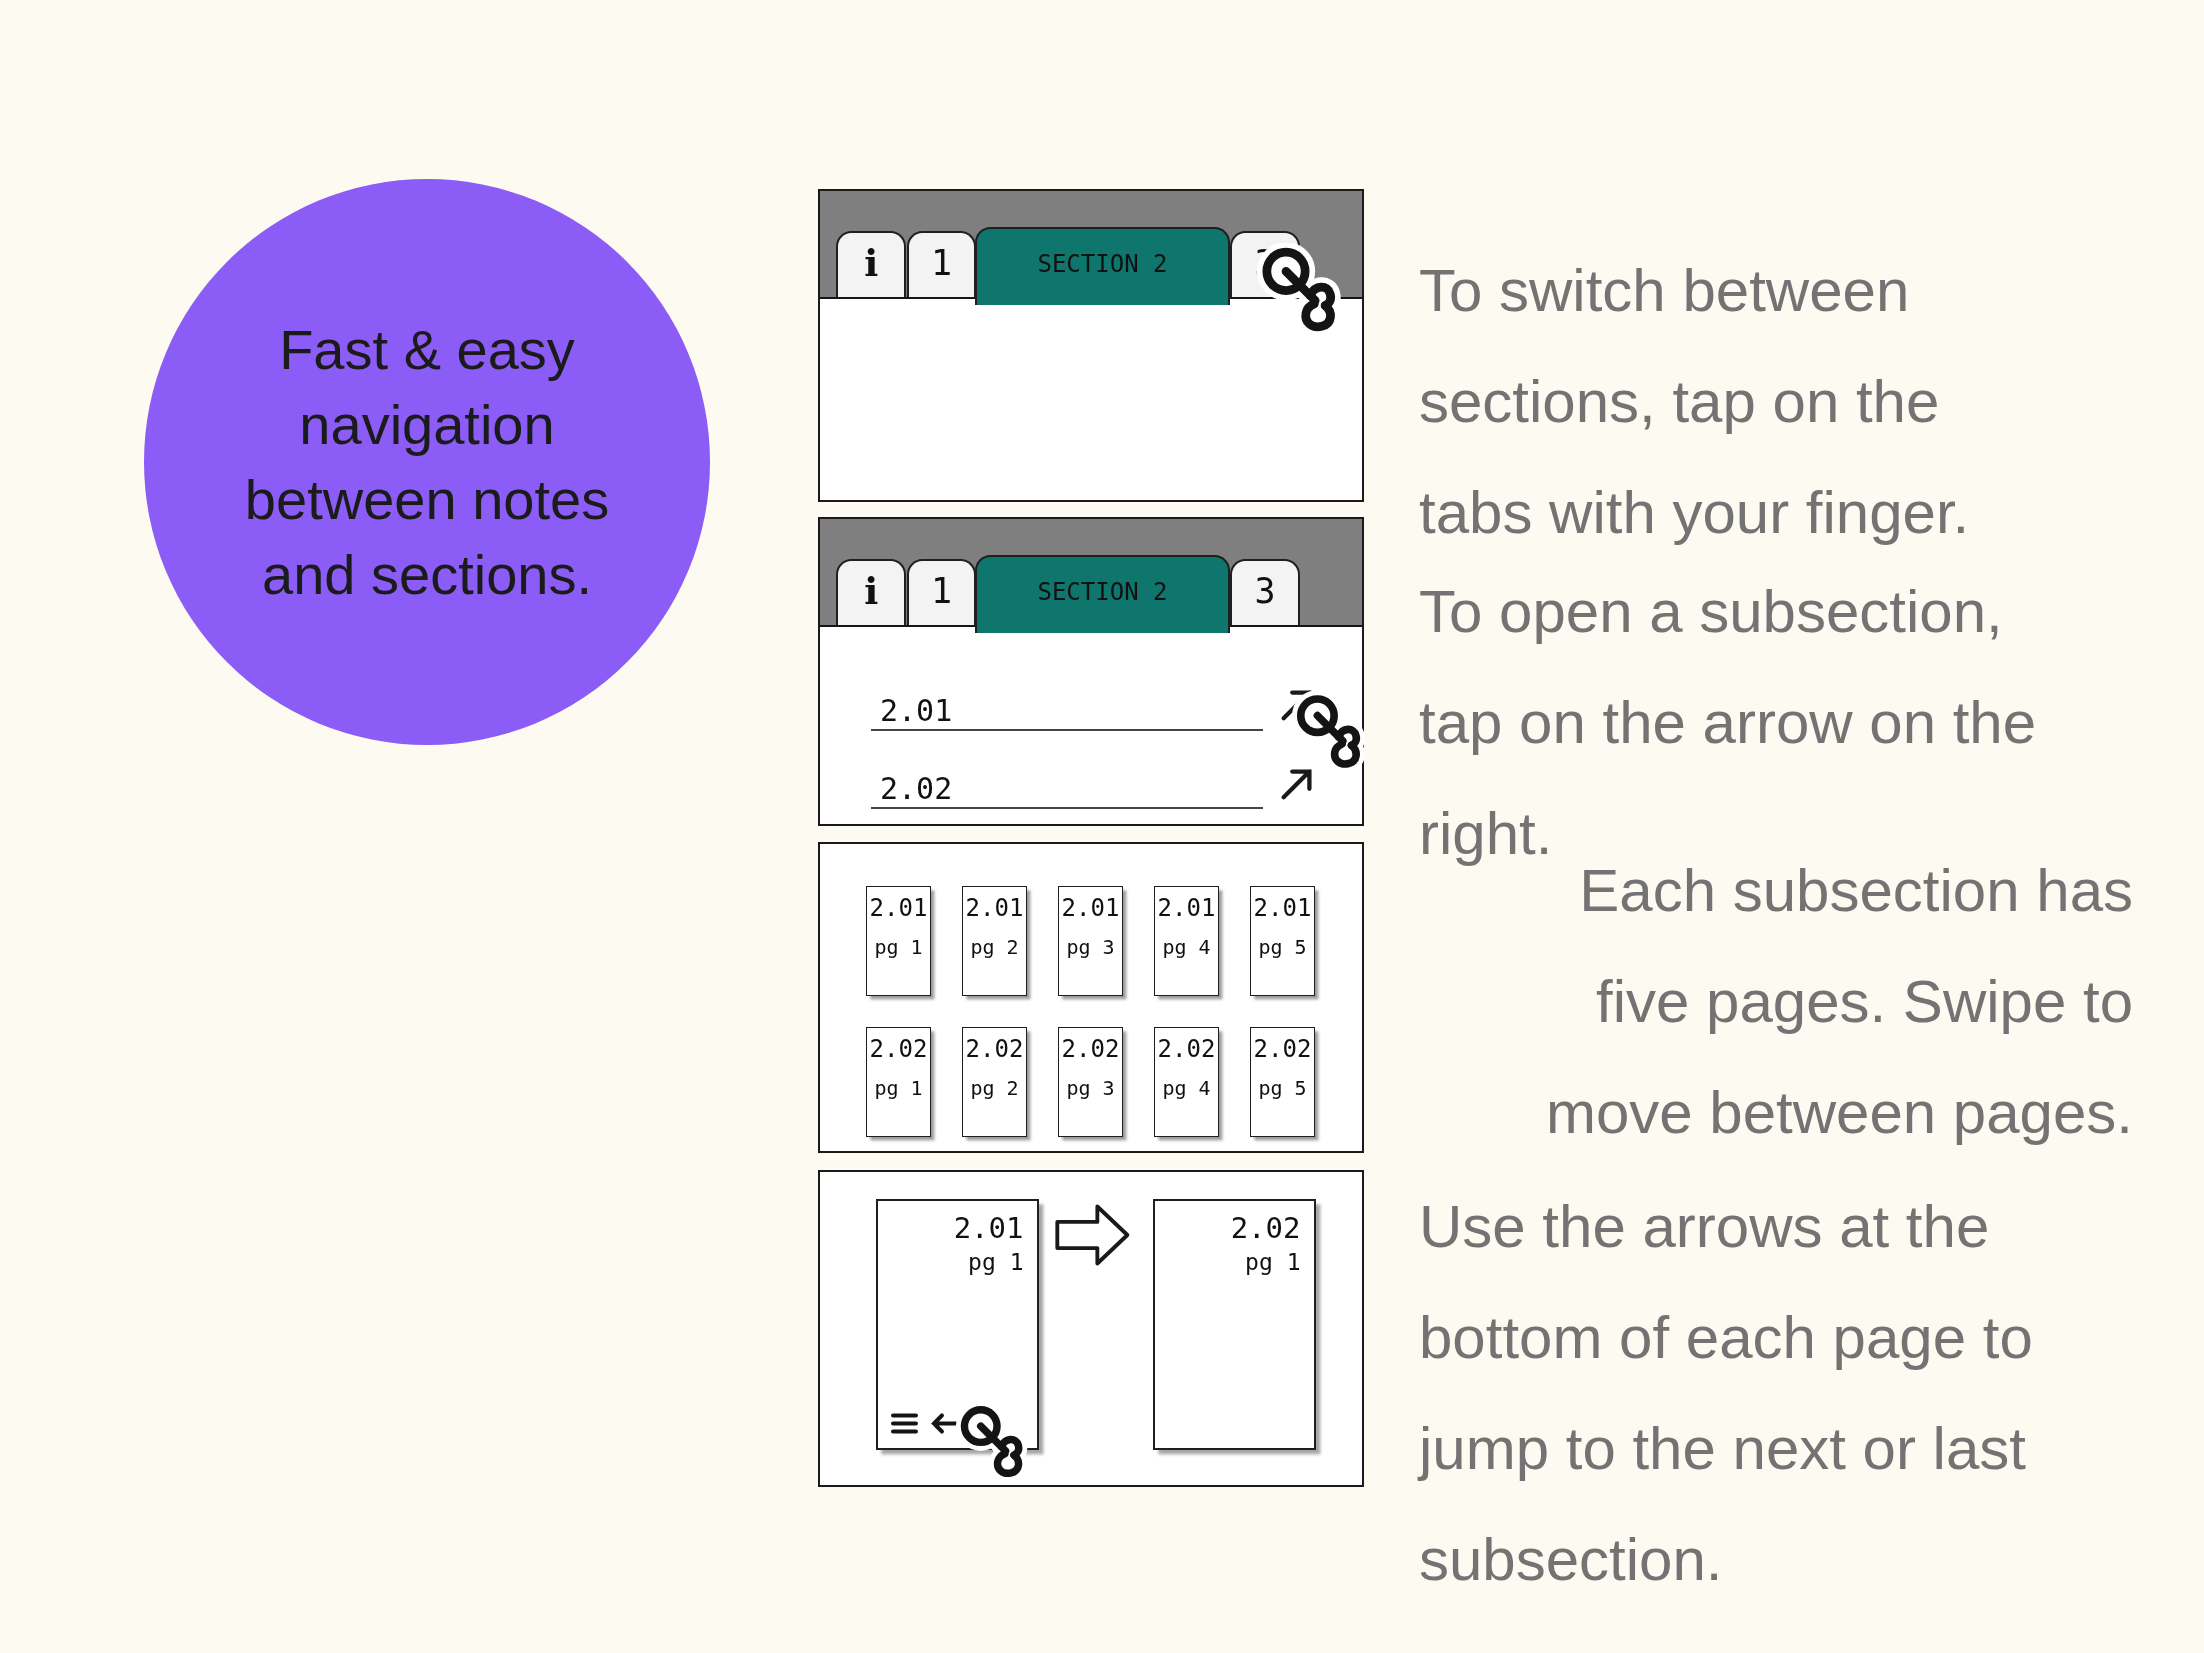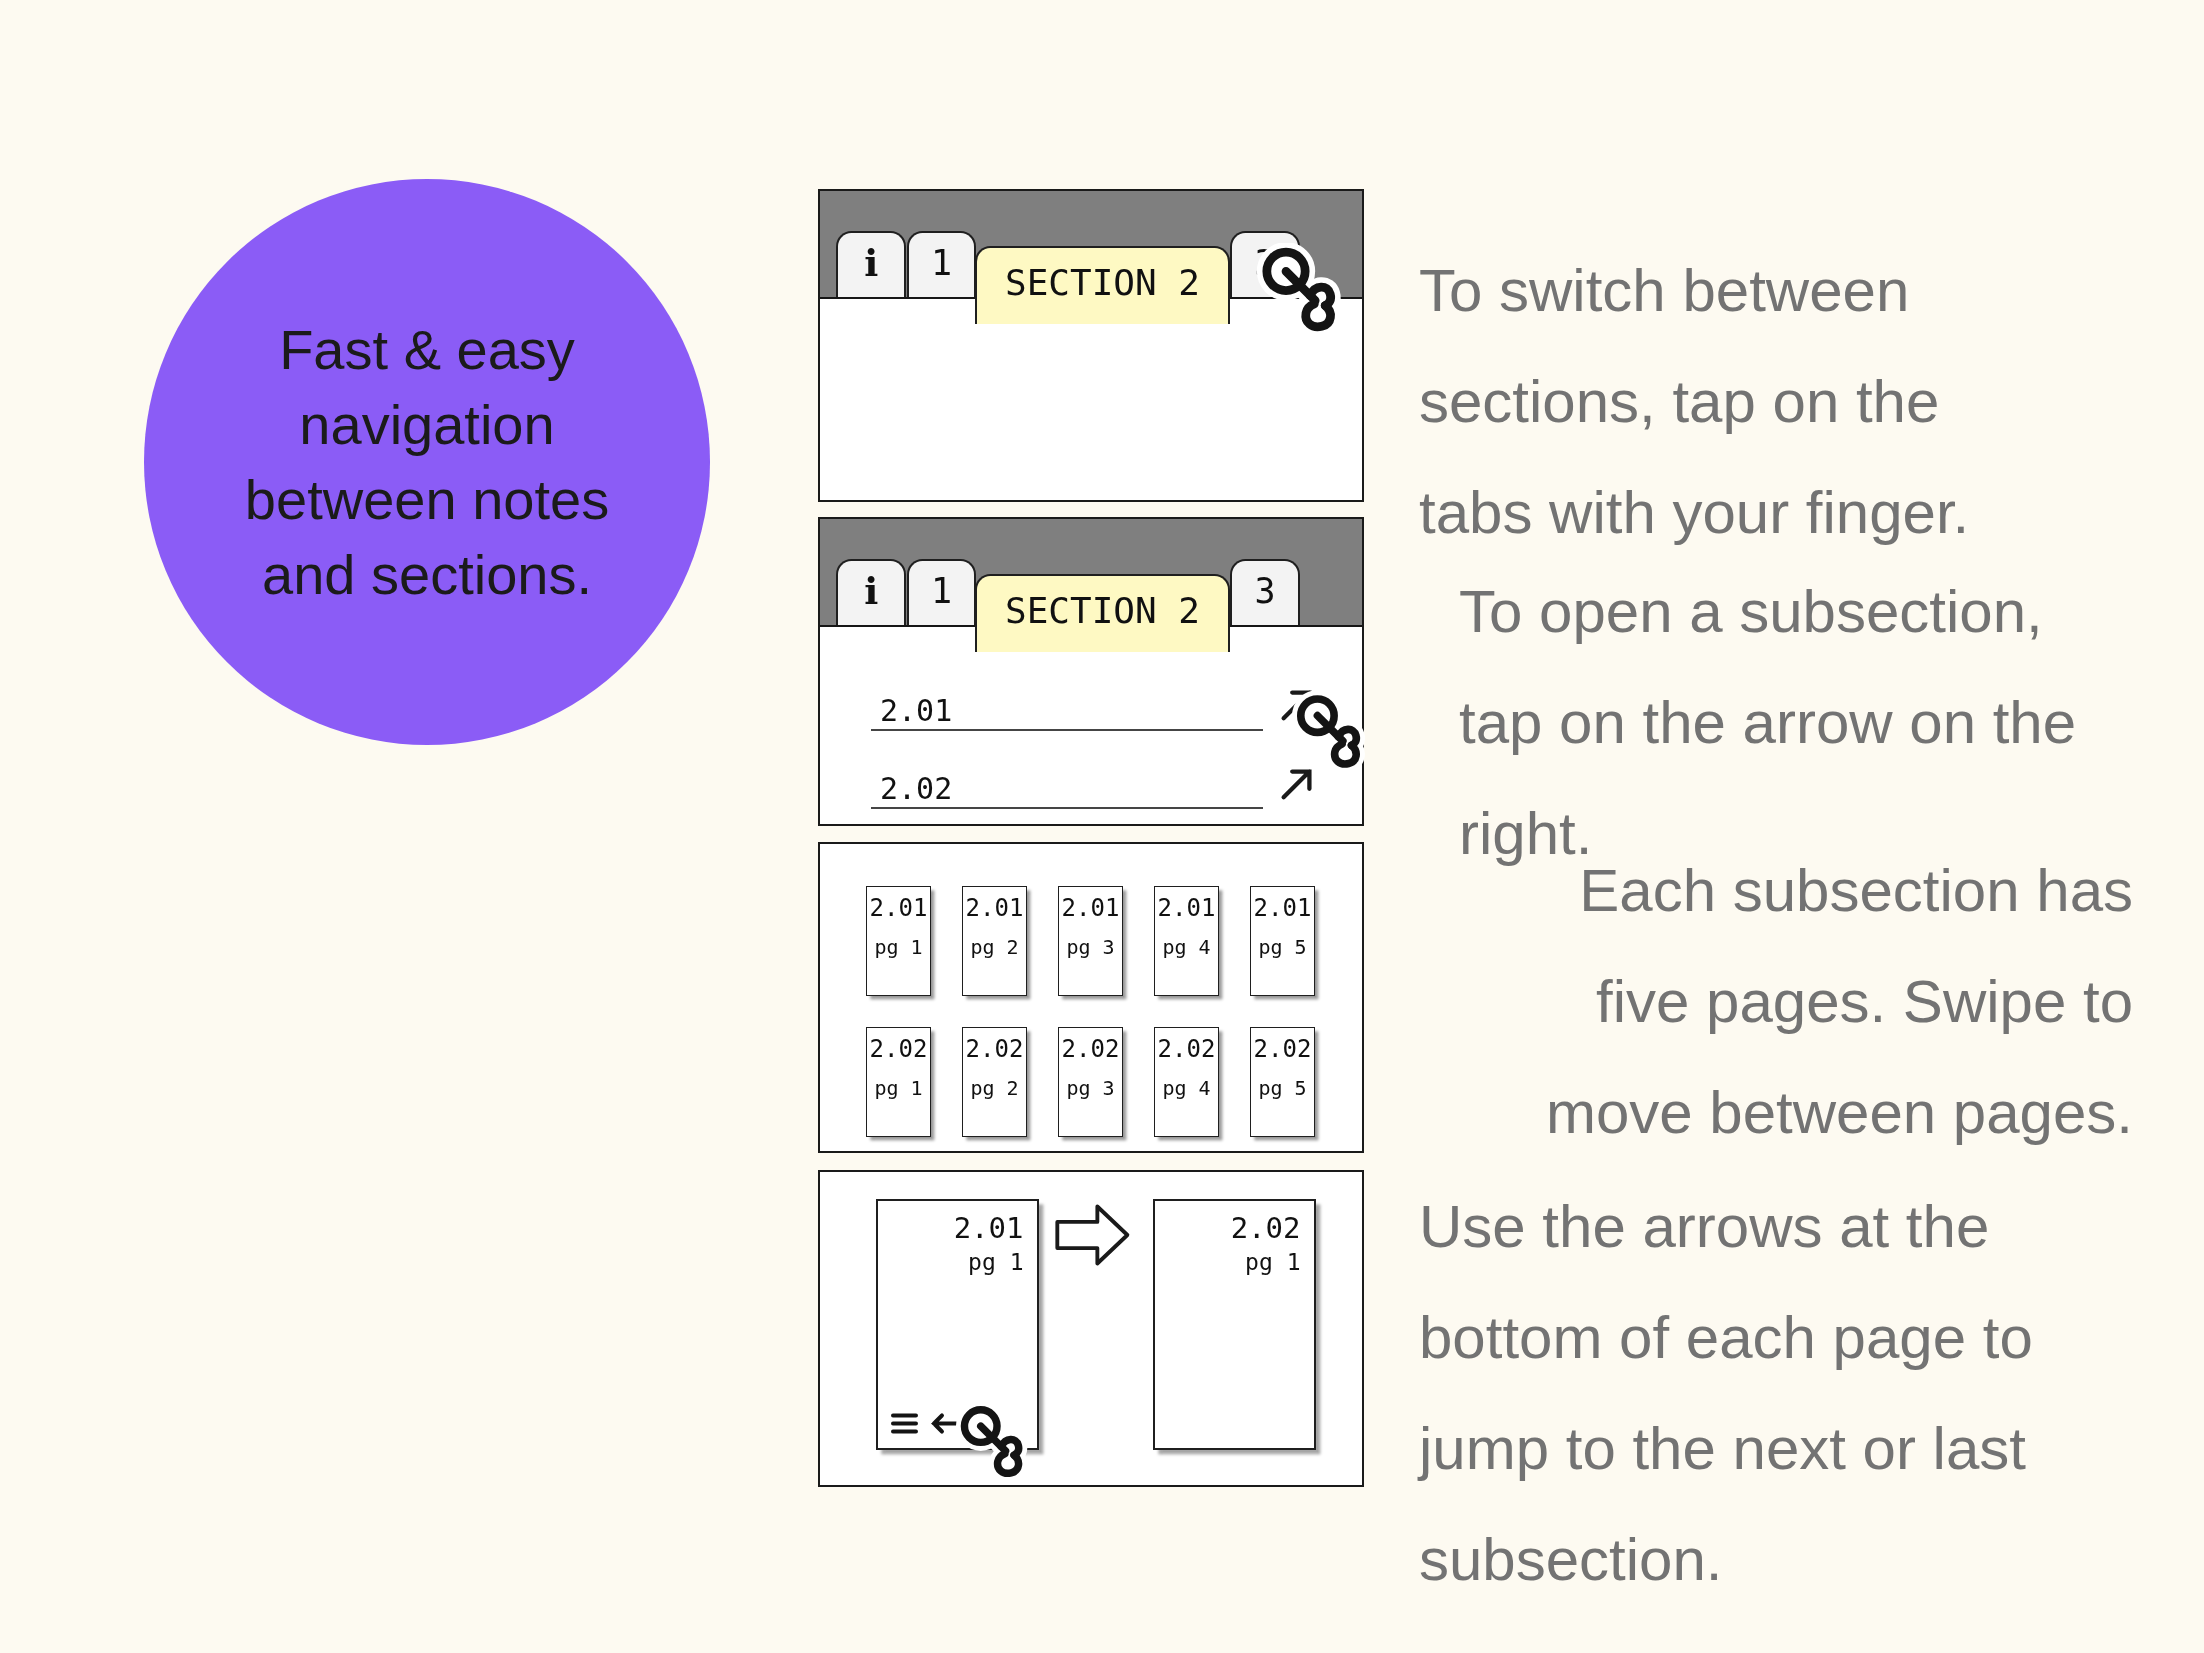--- a/index.html
+++ b/index.html
@@ -19,21 +19,21 @@
   .p3{top:842px;height:311px;}
   .p4{top:1170px;height:317px;}
 
   .mockhdr{position:absolute;left:0;right:0;top:0;height:108px;background:#7f7f7f;
            border-bottom:2.9px solid #161616;box-sizing:border-box;}
 
   .tab{position:absolute;box-sizing:border-box;background:#f3f3f3;border:2.4px solid #1f1f1f;
        border-bottom:none;border-radius:15.4px 15.4px 0 0;text-align:center;color:#111;
        font-family:"DejaVu Sans Mono",monospace;z-index:2;}
   .tab.small{top:40px;height:66px;line-height:60px;font-size:35px;}
-  .tab.active{top:36px;height:78px;line-height:70px;font-size:36px;background:#fef9c3;z-index:3;margin-top:19px;}
+  .tab.active{top:36px;height:78px;line-height:70px;font-size:24px;background:#0f766e;z-index:3;}
   .tab.info{font-family:"DejaVu Serif",serif;font-weight:bold;font-size:37px;}
   .tab.t-i{left:16.4px;width:70px;}
   .tab.t-1{left:87px;width:69px;}
   .tab.t-s2{left:155px;width:255px;}
   .tab.t-3{left:410px;width:70px;}
 
   
   .subrow-label{position:absolute;left:60px;font-family:"DejaVu Sans Mono",monospace;
                 font-size:30px;color:#111;}
   .sl-1{top:174px;} .sl-2{top:252px;}
@@ -62,21 +62,21 @@
   .block-arrow{position:absolute;left:235px;top:29px;width:77px;height:68px;}
 
   .tap{position:absolute;z-index:6;}
   .tap-p1{left:431px;top:52px;width:100px;height:100px;}
   .tap-p2{left:467px;top:172px;width:87px;height:87px;}
   .tap-p4{left:131px;top:230px;width:85px;height:85px;}
 
   
   .inst{position:absolute;left:1419px;width:714px;font-size:60px;line-height:1.85;
         color:#737373;white-space:pre-line;}
-  .in-1{top:235px;} .in-2{top:556px;margin-left:40px;} .in-3{top:835px;text-align:right;} .in-4{top:1171px;}
+  .in-1{top:235px;} .in-2{top:556px;} .in-3{top:835px;text-align:right;} .in-4{top:1171px;}
 
   svg{display:block;}
 </style>
 </head>
 <body>
 
 <svg width="0" height="0" style="position:absolute" aria-hidden="true">
   <defs>
     <symbol id="sym-tap" viewBox="0 0 120 120">
       <g fill="none" stroke="#ffffff" stroke-width="24" stroke-linecap="round" stroke-linejoin="round">

